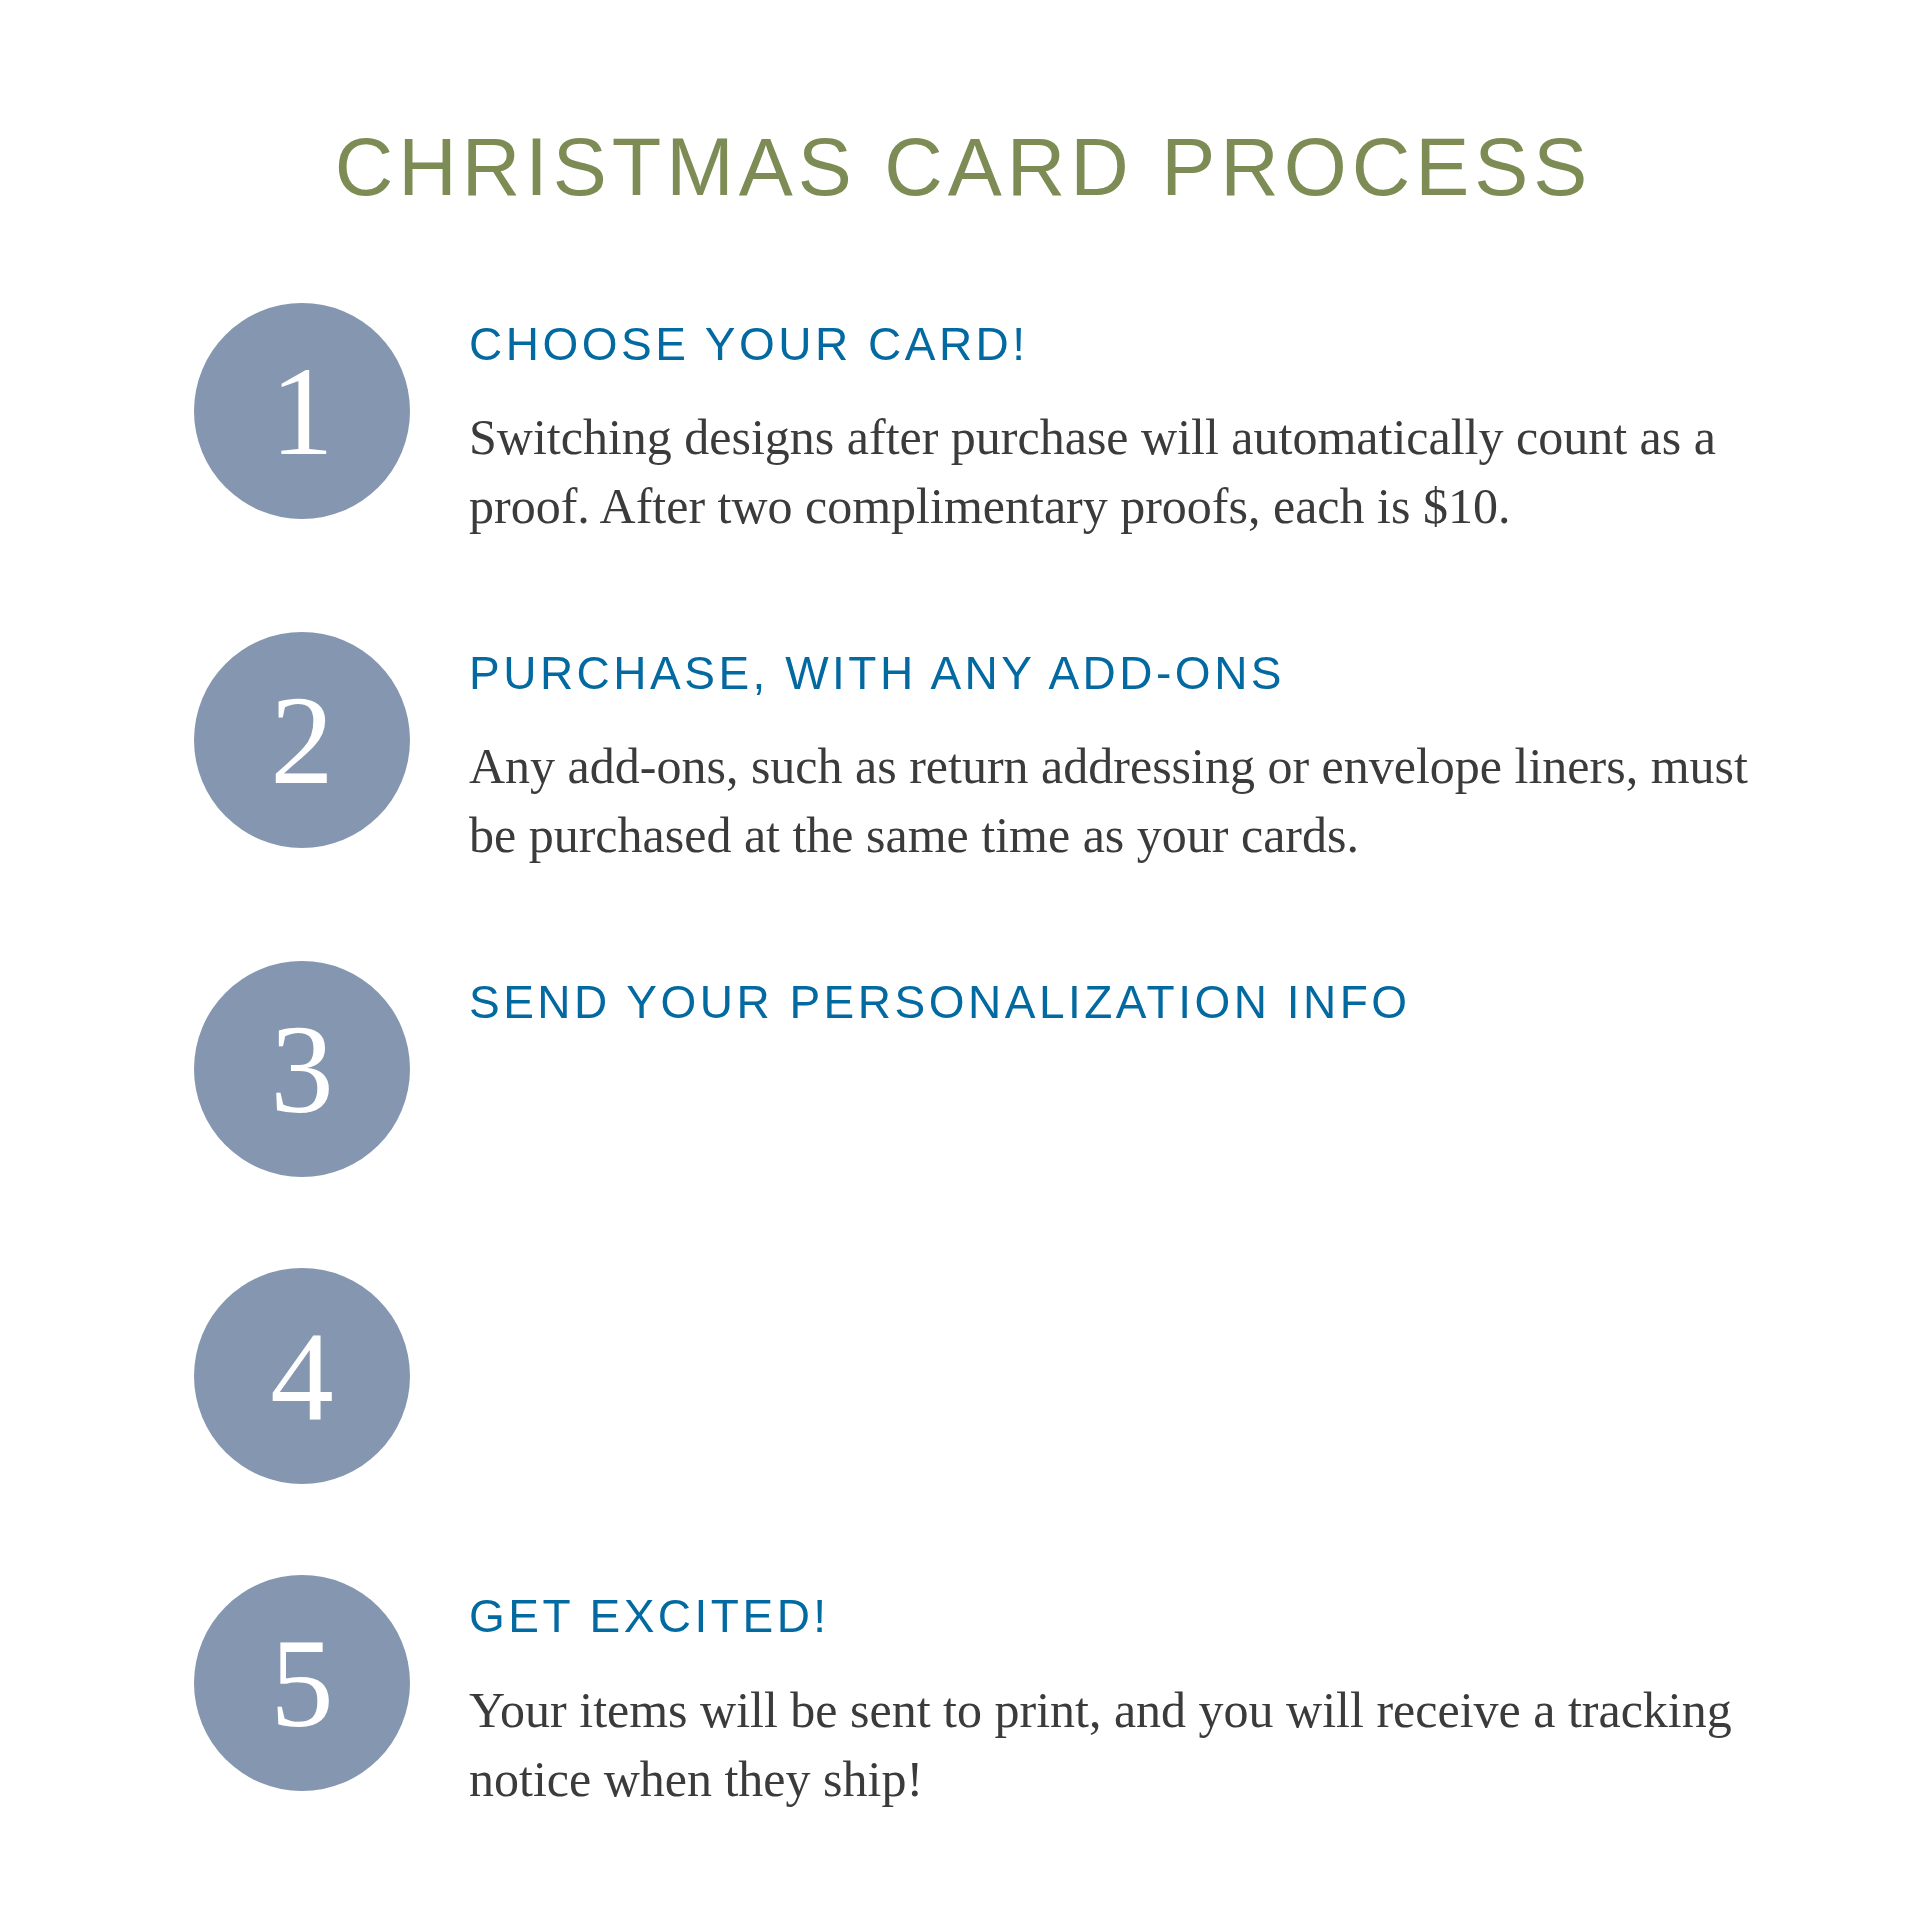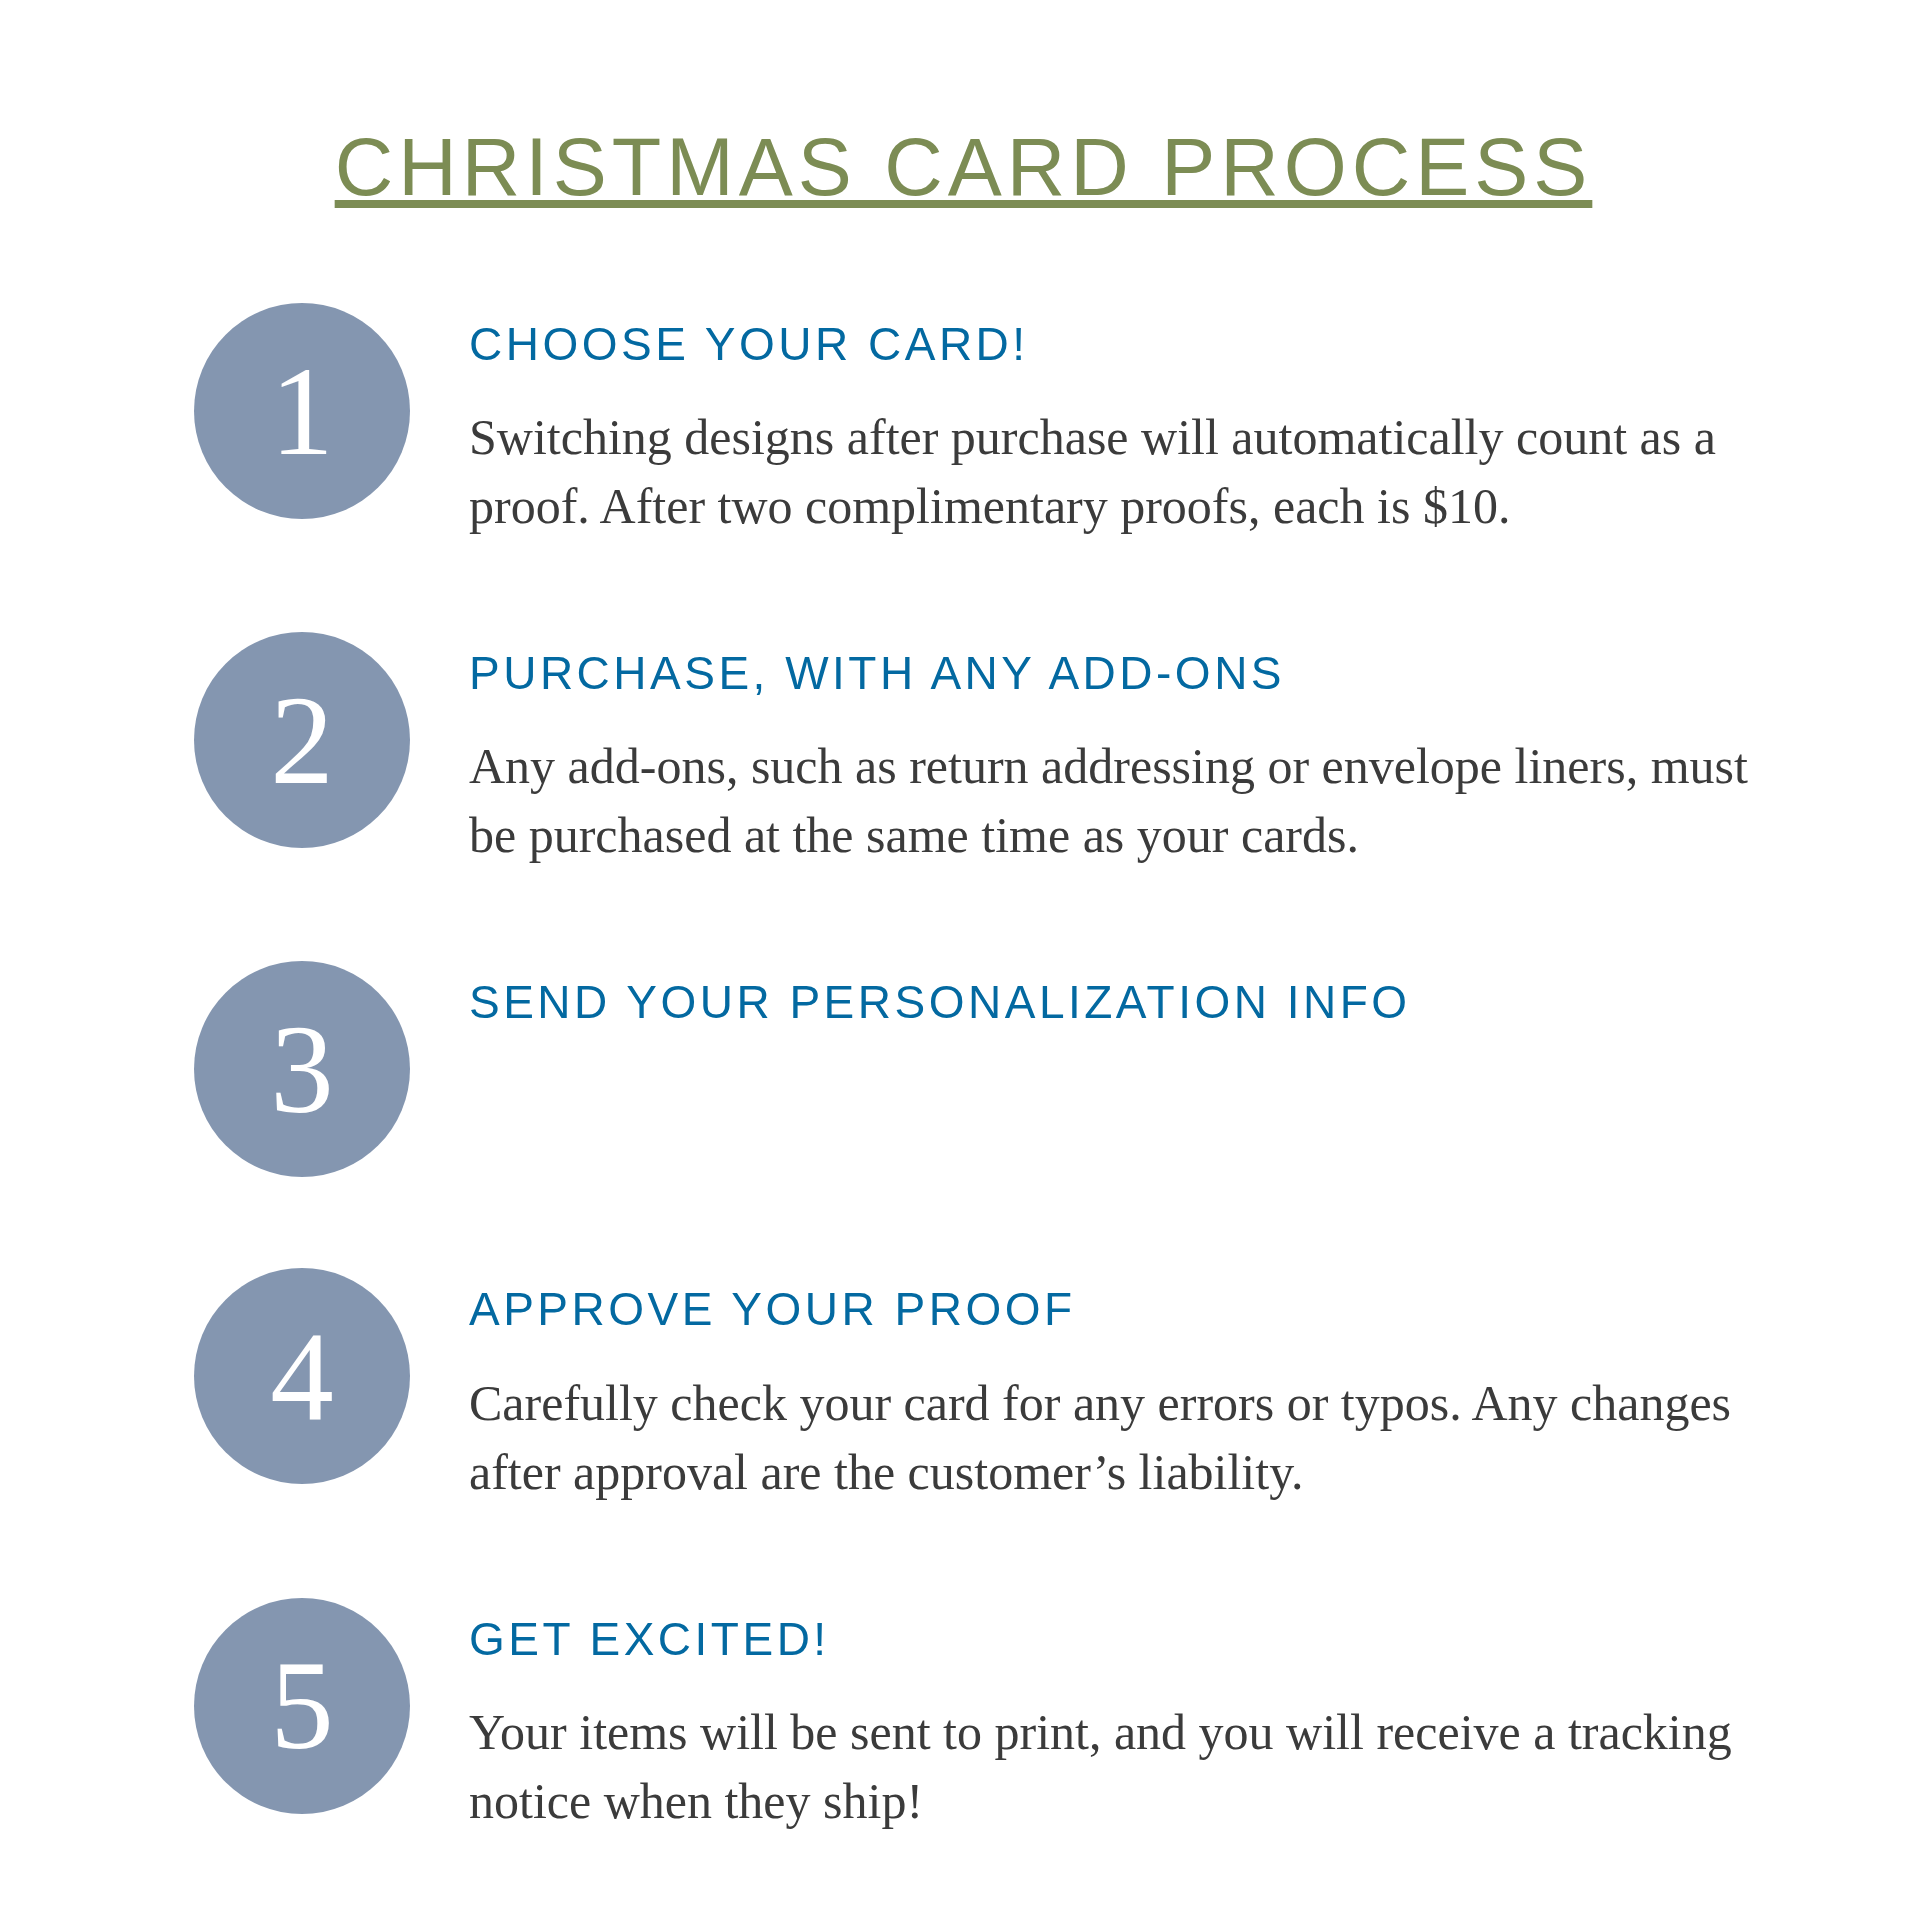--- a/index.html
+++ b/index.html
@@ -23,21 +23,20 @@
   .title {
     text-align: center;
     color: #7c8c54;
     font-family: "Liberation Sans", sans-serif;
     font-size: 81px;
     letter-spacing: 5px;
     font-weight: 400;
     padding-top: 127px;
     line-height: 1.0;
     text-transform: uppercase;
-    text-decoration: underline;
   }
   
   .steps {
     margin-top: 91px;
     padding-left: 194px;
     padding-right: 109px;
   }
   .step {
     display: flex;
     align-items: flex-start;
@@ -109,24 +108,20 @@
 
     <div class="step">
       <div class="badge">3</div>
       <div class="step-body">
         <div class="step-head">Send your personalization info</div>
       </div>
     </div>
 
     <div class="step">
       <div class="badge">4</div>
-      <div class="step-body">
-        <div class="step-head">Approve your proof</div>
-        <div class="step-text">Carefully check your card for any errors or typos. Any changes after approval are the customer’s liability.</div>
-      </div>
     </div>
 
     <div class="step">
       <div class="badge">5</div>
       <div class="step-body">
         <div class="step-head">Get excited!</div>
         <div class="step-text">Your items will be sent to print, and you will receive a tracking notice when they ship!</div>
       </div>
     </div>
 

